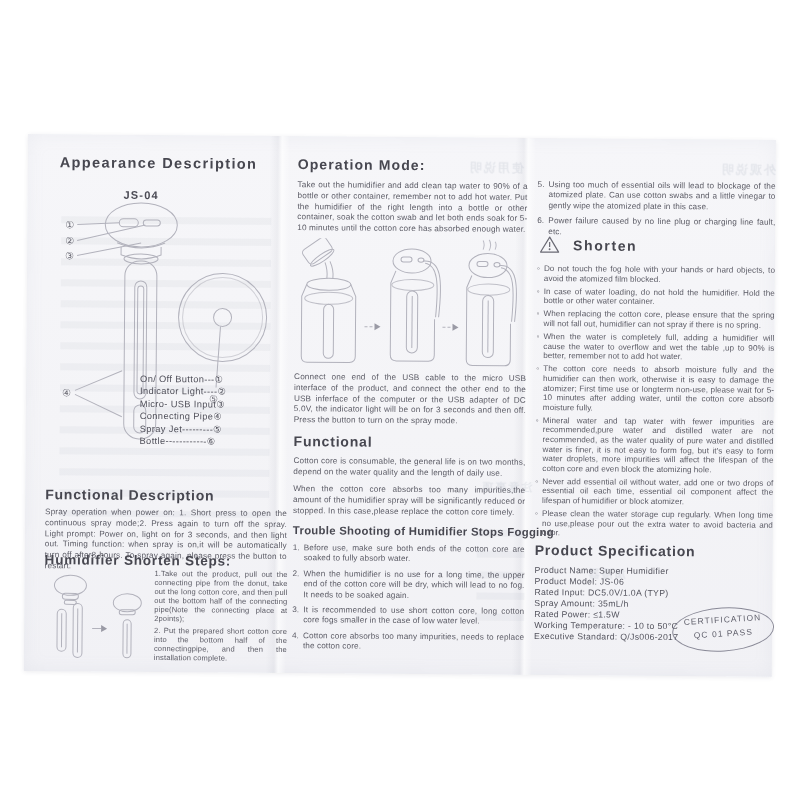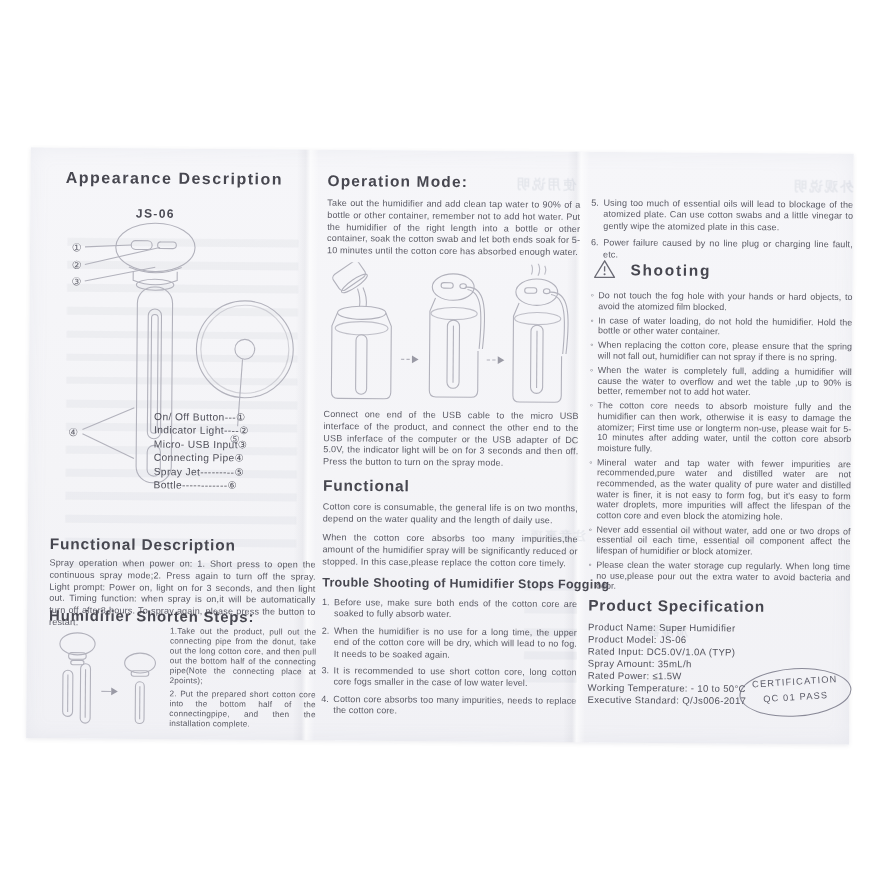--- a/index.html
+++ b/index.html
@@ -69,21 +69,21 @@
 
   <div class="bleed" style="left:440px;top:22px;font-size:12px;">使用说明</div>
   <div class="bleed" style="left:692px;top:22px;font-size:12px;">外观说明</div>
   <div class="bleed" style="left:455px;top:342px;font-size:11px;">注意事项</div>
   <div class="bleed" style="left:562px;top:428px;font-size:11px;">加湿器</div>
   <div class="bleed-bars" style="left:34px;top:82px;width:210px;height:300px;"></div>
   <div class="bleed-bars" style="left:452px;top:392px;width:48px;height:92px;"></div>
 
   <div class="col col-left">
     <div class="abs h1" style="left:12px;top:20px;">Appearance Description</div>
-    <div class="abs js06" style="left:76px;top:54px;">JS-06</div>
+    <div class="abs js06" style="left:76px;top:54px;">JS-04</div>
 
     <svg class="abs" style="left:10px;top:64px;" width="218" height="256" viewBox="0 0 218 256">
 
       <g>
         <ellipse class="ln" cx="84" cy="26" rx="36" ry="22"></ellipse>
         <rect class="ln" x="62" y="20" width="19" height="8" rx="4"></rect>
         <rect class="ln" x="86" y="21" width="17" height="6" rx="3"></rect>
         <path class="ln" d="M60 44 Q84 54 108 44"></path>
         <path class="ln" d="M64 48 L64 56 Q84 64 104 56 L104 48"></path>
         <ellipse class="ln" cx="84" cy="60" rx="17" ry="5"></ellipse>
@@ -252,21 +252,21 @@
         <span class="ttext">Power failure caused by no line plug or charging line fault, etc.</span>
       </div>
     </div>
 
     <div class="abs cautions-head" style="left:2px;top:97px;">
       <svg width="21" height="19" viewBox="0 0 21 19">
         <path d="M10.5 2 L19.5 17 H1.5 Z" fill="none" stroke="#6a6a74" stroke-width="1.2" stroke-linejoin="round"></path>
         <line x1="10.5" y1="7" x2="10.5" y2="11.8" stroke="#6a6a74" stroke-width="1.2"></line>
         <circle cx="10.5" cy="14.2" r="0.95" fill="#6a6a74"></circle>
       </svg>
-      <span class="h2" style="font-size:14px;letter-spacing:1.6px;">Shooting</span>
+      <span class="h2" style="font-size:14px;letter-spacing:1.6px;">Shorten</span>
     </div>
 
     <div class="abs" style="left:0;top:126px;width:238px;">
       <div class="brow">
           <span class="bdot">◦</span>
           <span class="btext">Do not touch the fog hole with your hands or hard objects, to avoid the atomized film blocked.</span>
         </div>
       <div class="brow">
           <span class="bdot">◦</span>
           <span class="btext">In case of water loading, do not hold the humidifier. Hold the bottle or other water container.</span>

